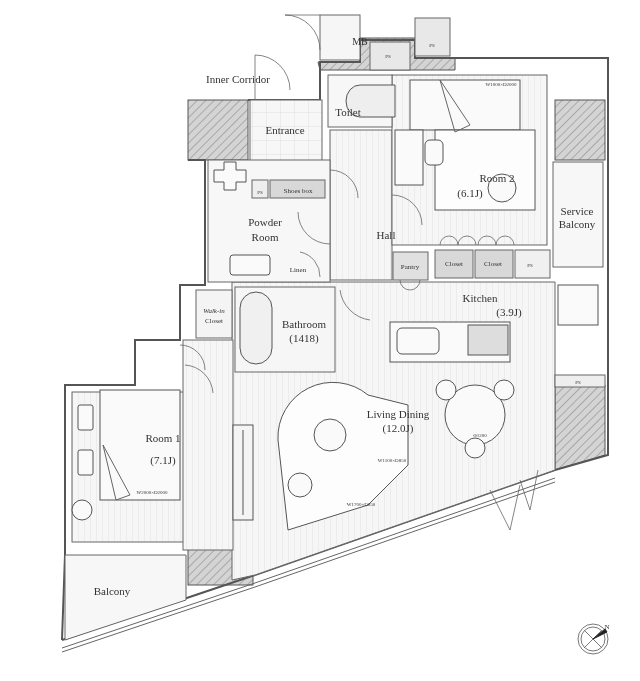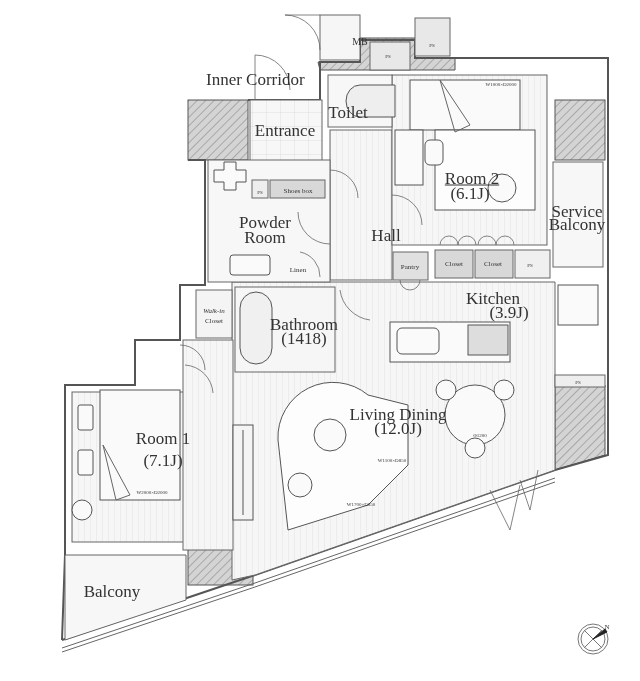--- a/index.html
+++ b/index.html
@@ -1,18 +1,18 @@
 <!DOCTYPE html>
 <html><head>
 <meta charset="utf-8">
 <style>
   html, body { margin: 0; padding: 0; background: #ffffff; }
   body { width: 640px; height: 681px; overflow: hidden; position: relative; font-family: "Liberation Serif", "DejaVu Serif", serif; }
   #plan { position: absolute; left: 0; top: 0; }
-  .lbl { position: absolute; color: #333; font-size: 17px; line-height: 13px; text-align: center; white-space: nowrap; transform: translate(-50%, -50%); font-family: "Liberation Serif", "DejaVu Serif", serif; }
+  .lbl { position: absolute; color: #333; font-size: 11px; line-height: 13px; text-align: center; white-space: nowrap; transform: translate(-50%, -50%); font-family: "Liberation Serif", "DejaVu Serif", serif; }
   .lbl.left { text-align: left; transform: translate(0, -50%); }
   .lbl.small { font-size: 7px; line-height: 8px; }
   .lbl.tiny { font-size: 5px; line-height: 6px; }
   .lbl.mid { font-size: 10px; line-height: 12px; }
 </style>
 </head>
 <body>
 
 <svg id="plan" width="640" height="681" viewBox="0 0 640 681" xmlns="http://www.w3.org/2000/svg">
   <defs>
@@ -177,30 +177,30 @@
 <div class="lbl tiny" style="left:388px;top:57px;">PS</div>
 <div class="lbl tiny" style="left:432px;top:46px;">PS</div>
 <div class="lbl" style="left:348px;top:112px;">Toilet</div>
 <div class="lbl" style="left:285px;top:130px;">Entrance</div>
 <div class="lbl small" style="left:298px;top:191px;">Shoes box</div>
 <div class="lbl tiny" style="left:260px;top:193px;">PS</div>
 <div class="lbl" style="left:265px;top:222px;">Powder</div>
 <div class="lbl" style="left:265px;top:237px;">Room</div>
 <div class="lbl small" style="left:282px;top:270px;margin-left:16px;">Linen</div>
 <div class="lbl" style="left:365px;top:235px;padding-left:42px;">Hall</div>
-<div class="lbl" style="left:472px;top:178px;text-decoration:underline;">Room 2</div>
+<div class="lbl" style="left:497px;top:178px;">Room 2</div>
 <div class="lbl" style="left:470px;top:193px;">(6.1J)</div>
 <div class="lbl tiny" style="left:501px;top:85px;">W1000×D2000</div>
 <div class="lbl" style="left:577px;top:211px;">Service</div>
 <div class="lbl" style="left:577px;top:224px;">Balcony</div>
 <div class="lbl small" style="left:410px;top:267px;">Pantry</div>
 <div class="lbl small" style="left:454px;top:264px;">Closet</div>
 <div class="lbl small" style="left:493px;top:264px;">Closet</div>
 <div class="lbl tiny" style="left:530px;top:266px;">PS</div>
-<div class="lbl" style="left:493px;top:298px;">Kitchen</div>
+<div class="lbl" style="left:480px;top:298px;">Kitchen</div>
 <div class="lbl" style="left:493px;top:312px;margin-left:16px;">(3.9J)</div>
 <div class="lbl tiny" style="left:578px;top:383px;">PS</div>
 <div class="lbl small" style="left:214px;top:311px;font-style:italic;">Walk-in</div>
 <div class="lbl small" style="left:214px;top:321px;">Closet</div>
 <div class="lbl" style="left:304px;top:324px;">Bathroom</div>
 <div class="lbl" style="left:304px;top:338px;">(1418)</div>
 <div class="lbl" style="left:398px;top:414px;">Living Dining</div>
 <div class="lbl" style="left:398px;top:428px;">(12.0J)</div>
 <div class="lbl tiny" style="left:392px;top:461px;">W1100×D850</div>
 <div class="lbl tiny" style="left:361px;top:505px;">W1700×D850</div>

